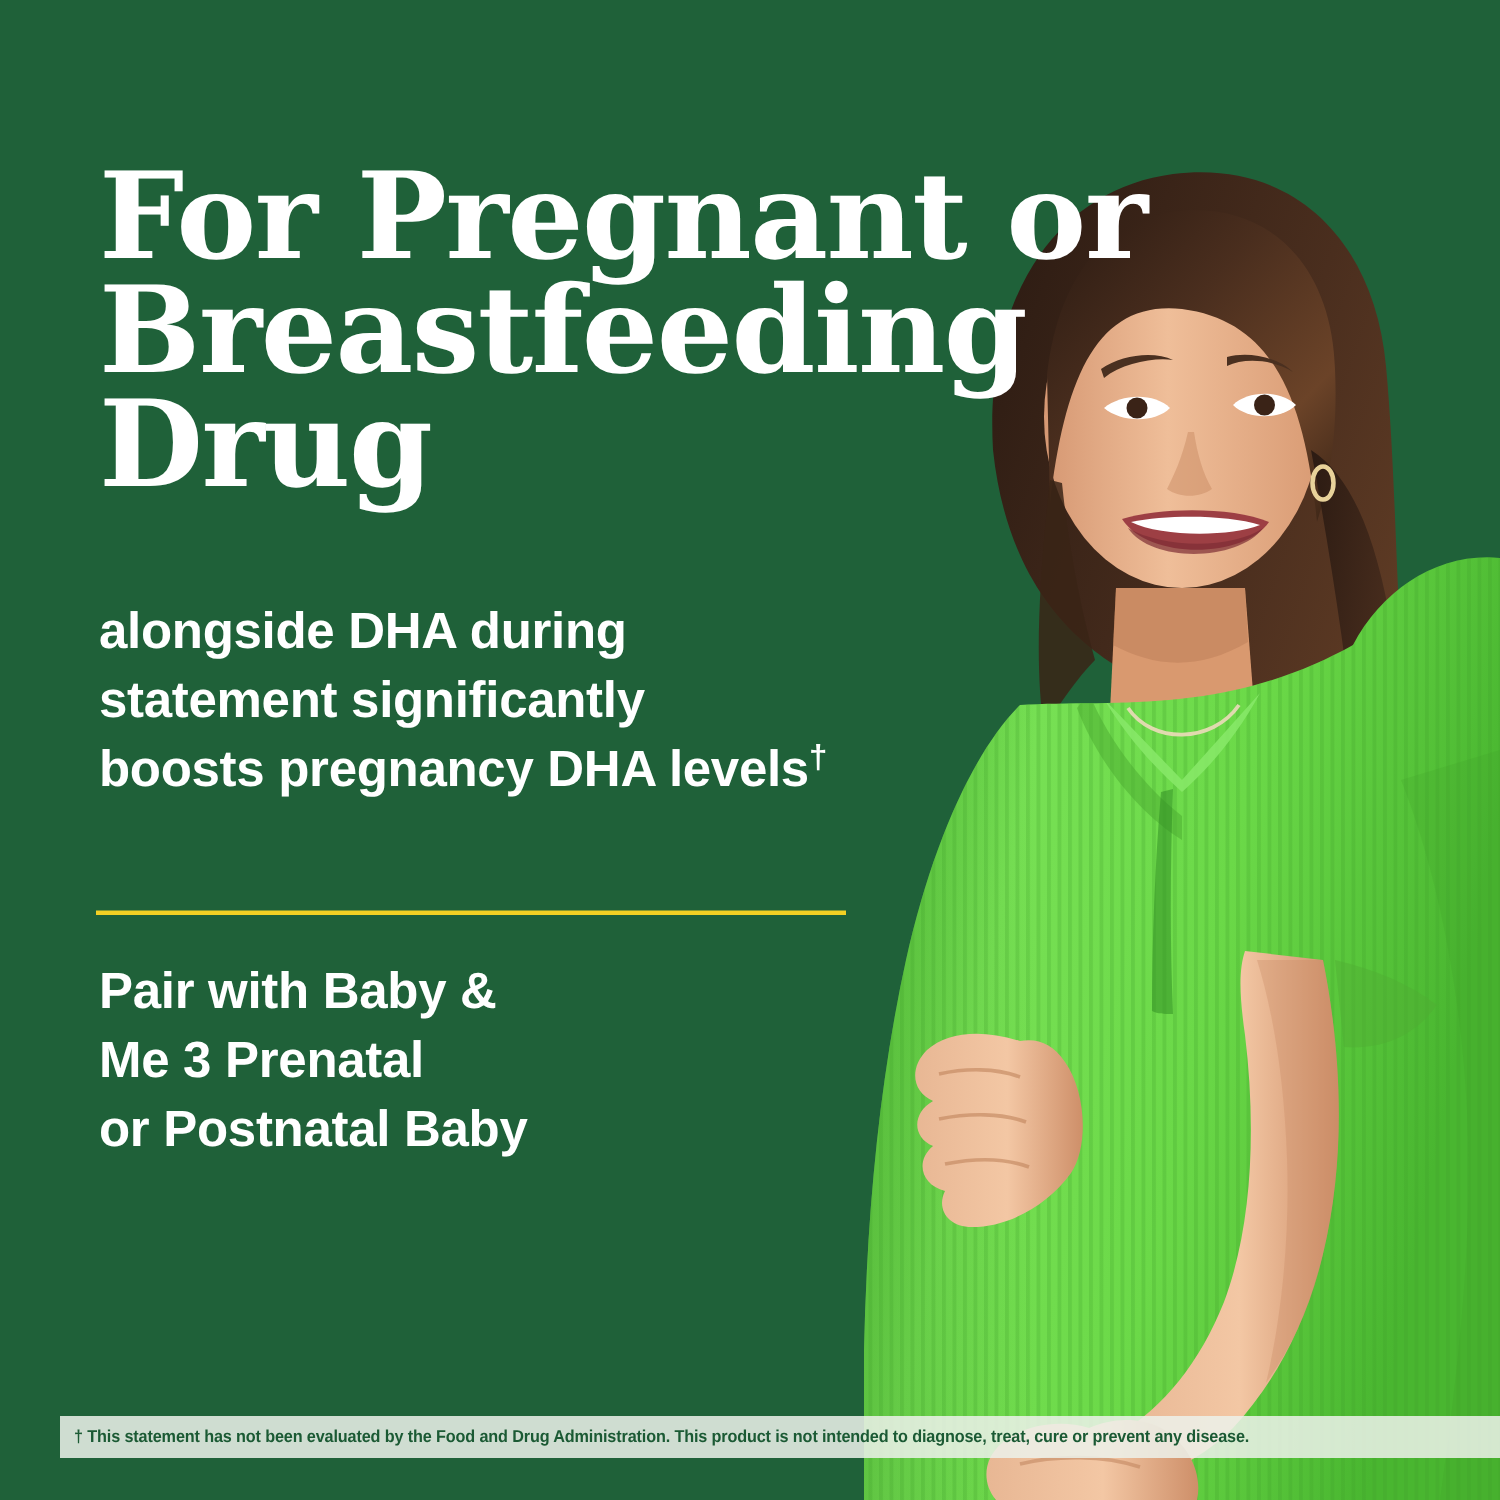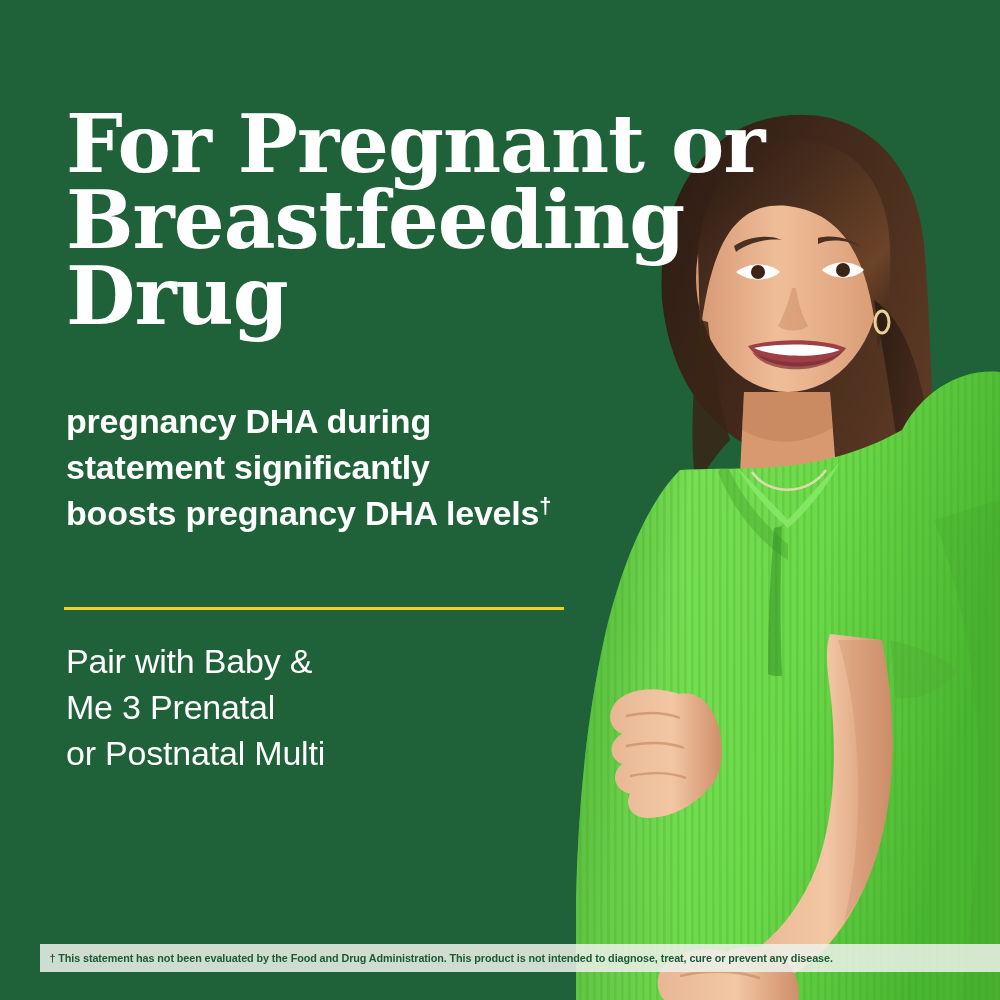--- a/index.html
+++ b/index.html
@@ -44,21 +44,21 @@
 
   
   #divider{
     position:absolute;left:64px;top:607px;width:500px;height:3px;
     background:#F2D024;z-index:5;
   }
 
   
   #pair-copy{
     position:absolute;left:66px;top:638px;width:520px;
-    color:#FFFFFF;font-weight:400;
+    color:#FFFFFF;font-weight:700;
     font-size:34px;line-height:46px;
     letter-spacing:-0.2px;
     z-index:5;
   }
   #pair-copy .bl{display:block;white-space:nowrap;}
 
   
   #footer-bar{
     position:absolute;left:40px;top:944px;width:999px;height:28px;
     background:rgba(236,241,234,0.86);
@@ -200,30 +200,30 @@
     </svg>
   </div>
 
   <h1 id="headline">
     <span class="hl">For Pregnant or</span>
     <span class="hl">Breastfeeding</span>
     <span class="hl">Drug</span>
   </h1>
 
   <div id="body-copy">
-    <span class="bl">pregnancy DHA during</span>
+    <span class="bl">alongside DHA during</span>
     <span class="bl">statement significantly</span>
     <span class="bl"><span>boosts pregnancy DHA levels</span><span class="dag">†</span></span>
   </div>
 
   <div id="divider"></div>
 
   <div id="pair-copy">
     <span class="bl">Pair with Baby &amp;</span>
     <span class="bl">Me 3 Prenatal</span>
-    <span class="bl">or Postnatal Multi</span>
+    <span class="bl">or Postnatal Baby</span>
   </div>
 
   <div id="footer-bar">
     <span id="footer-text">† This statement has not been evaluated by the Food and Drug Administration. This product is not intended to diagnose, treat, cure or prevent any disease.</span>
   </div>
 
 </div>
 
 </body></html>

